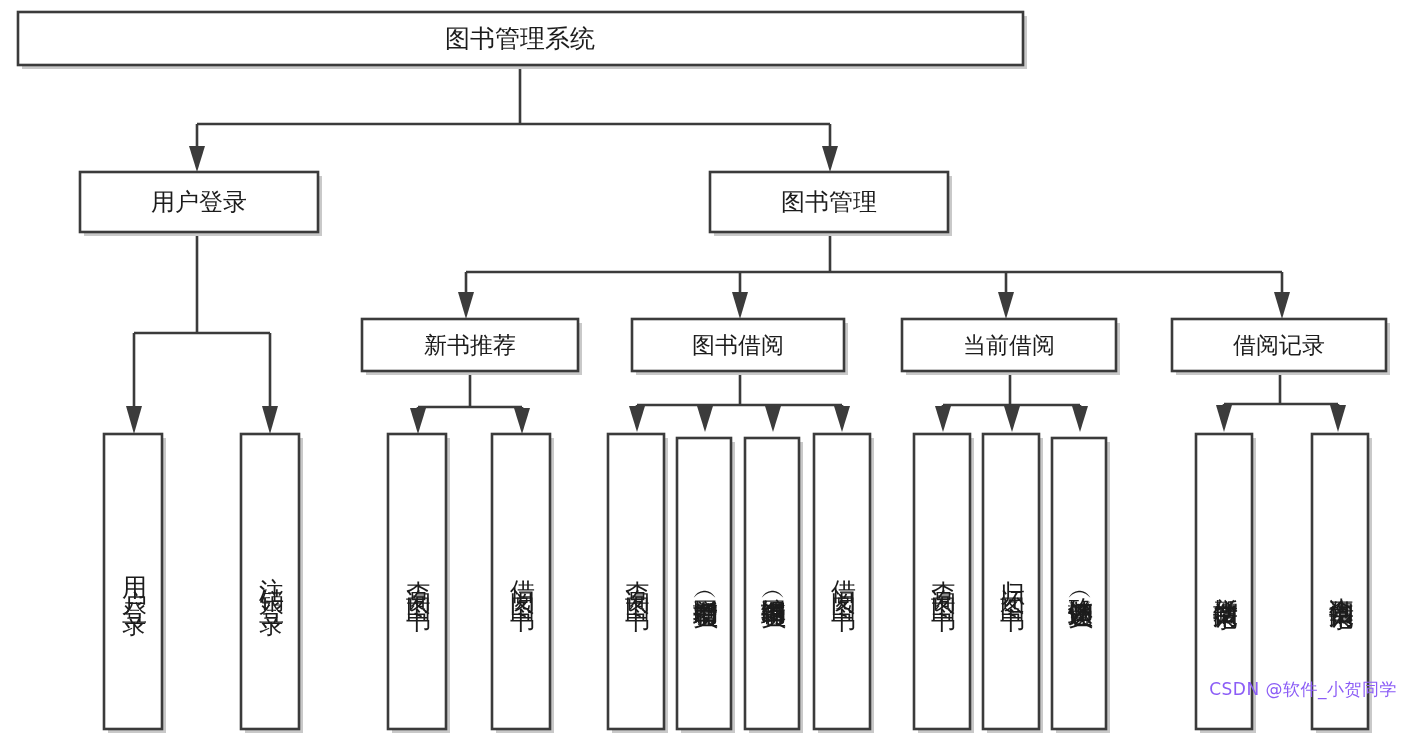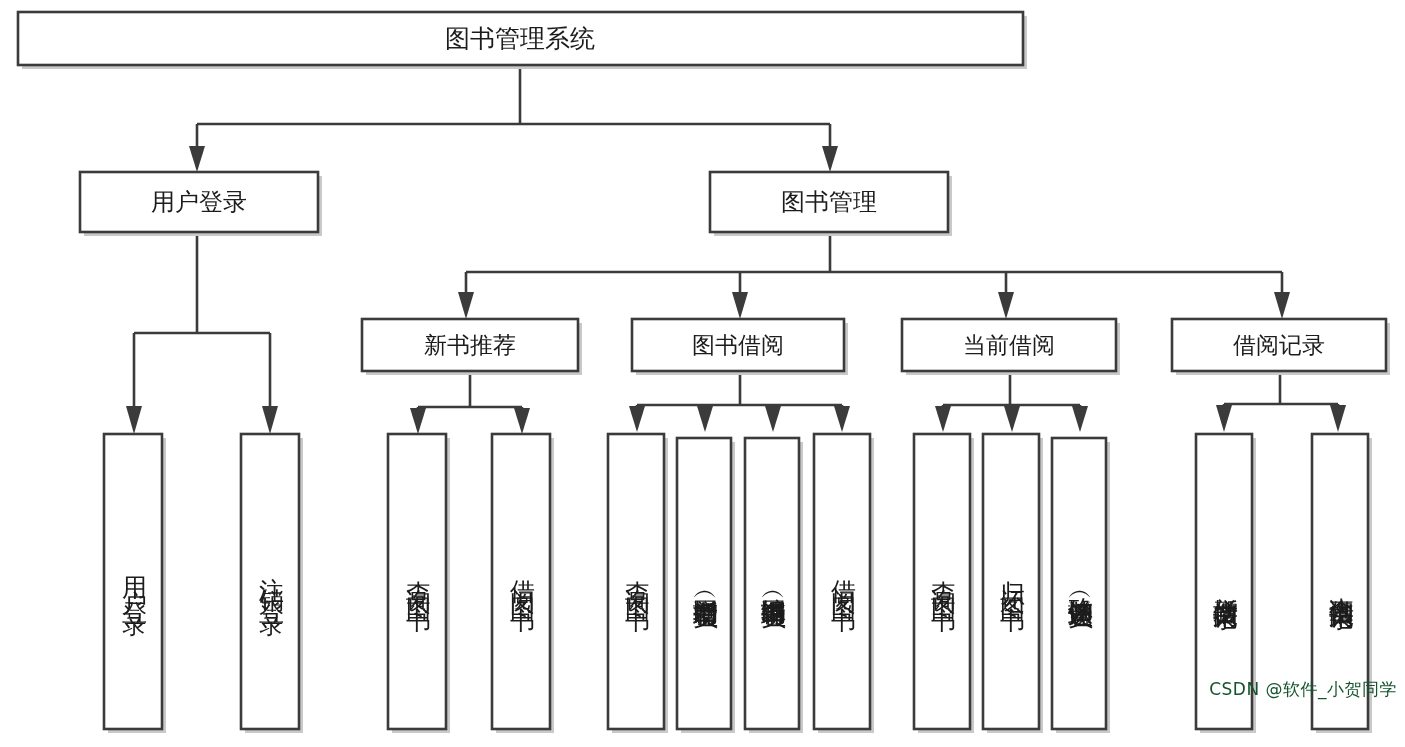--- a/index.html
+++ b/index.html
@@ -48,21 +48,21 @@
   }
   .arrowhead {
     fill: #3b3b3b;
   }
   .watermark {
     position: absolute;
     right: 8px;
     bottom: 4px;
     font-family: "DejaVu Sans", "Liberation Sans", sans-serif;
     font-size: 17px;
-    color: #14532d;
+    color: #8b5cf6;
     letter-spacing: 0.5px;
     white-space: nowrap;
     pointer-events: none;
     user-select: none;
   }
 </style>
 </head>
 <body>
 
 <div id="diagram-root">

